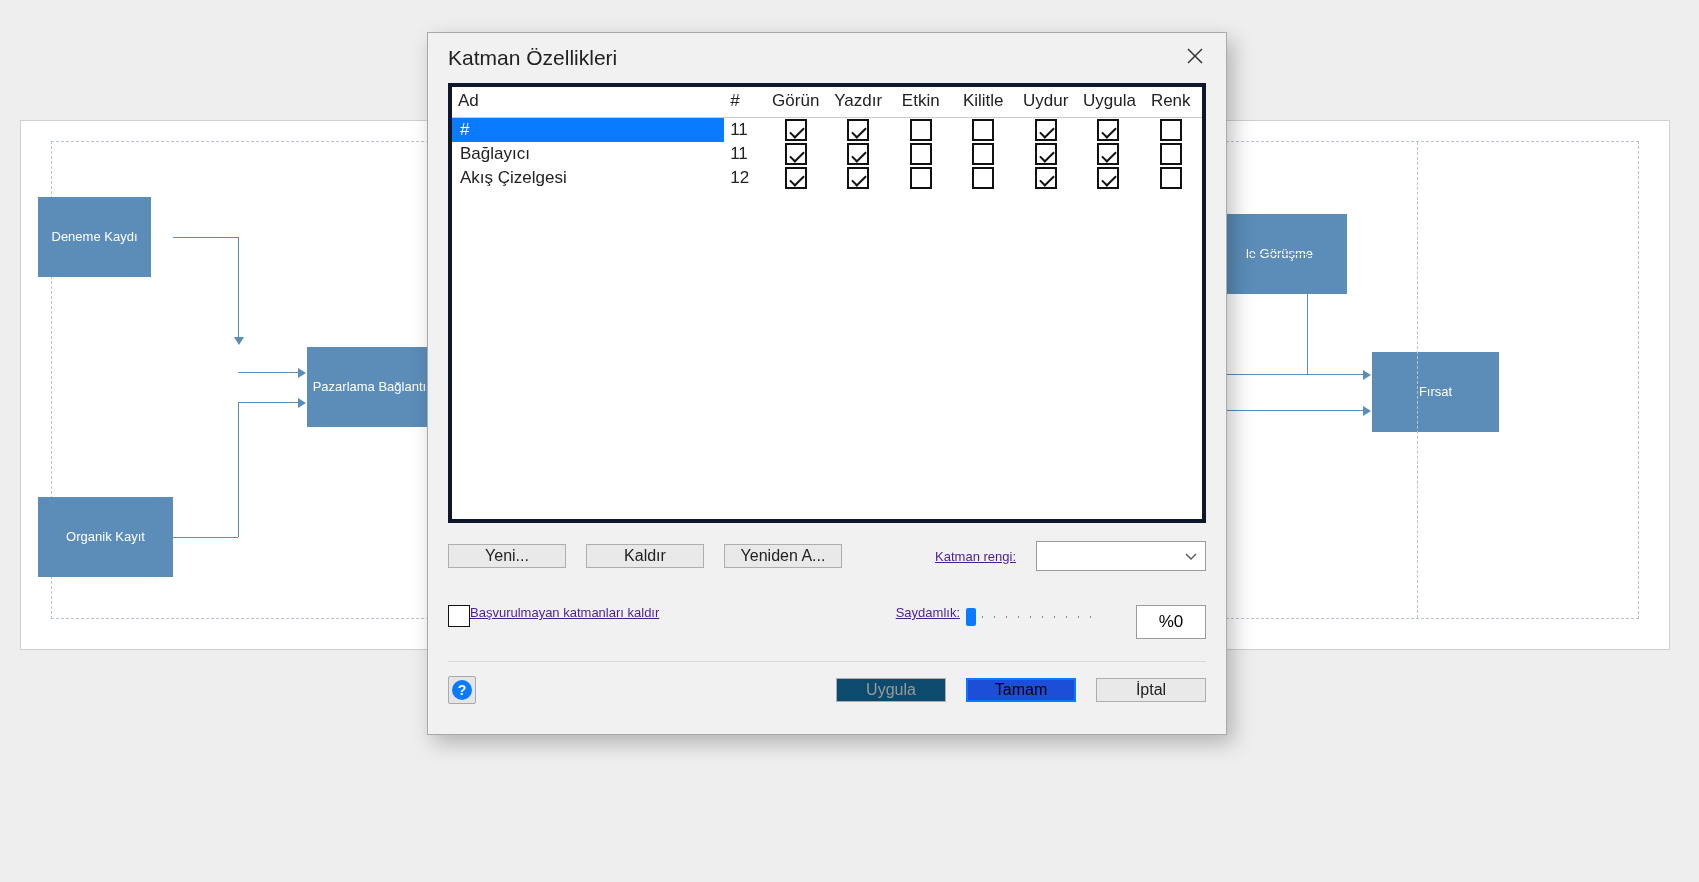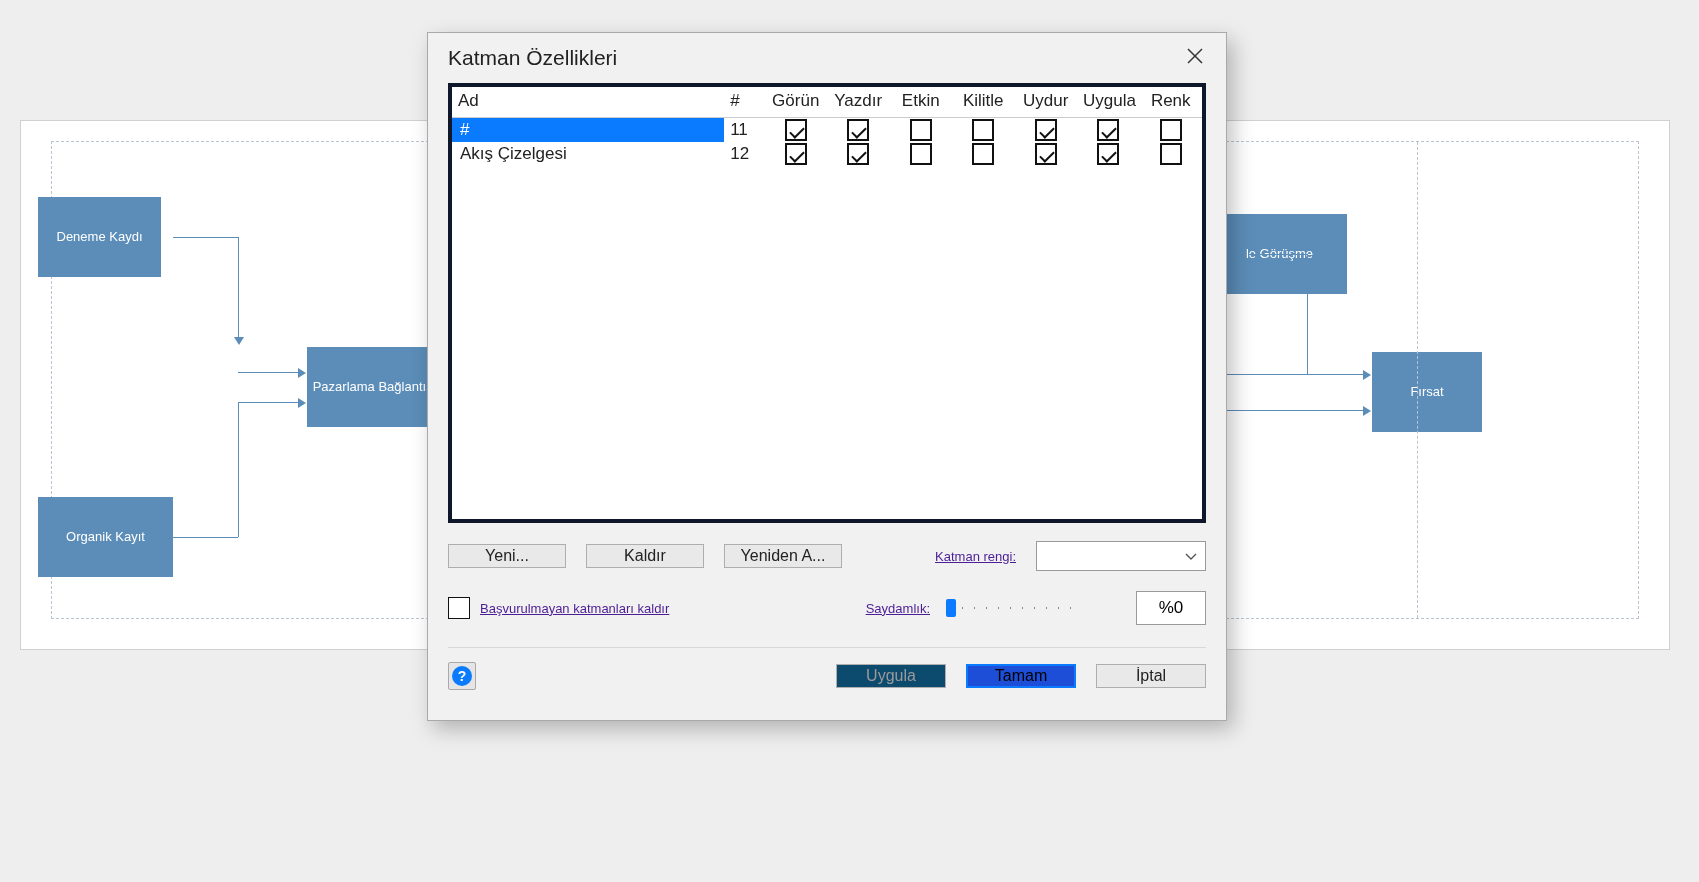--- a/index.html
+++ b/index.html
@@ -207,23 +207,22 @@
     display: flex;
     align-items: center;
     justify-content: flex-end;
     padding: 0 8px;
     cursor: pointer;
   }
   .color-dd svg { stroke: #555; }
 
   .row-mid {
     display: flex;
-    align-items: center;
-    margin-top: 20px;
-    gap: 10px;
+    align-items: flex-start;
+    margin-top: 34px;
   }
   .plain-check {
     width: 22px; height: 22px;
     border: 1.5px solid #111;
     background: #fff;
     display: inline-block;
   }
 
   .slider-wrap {
     position: relative;
@@ -281,21 +280,21 @@
     font-size: 14px;
     display: flex; align-items: center; justify-content: center;
   }
 </style>
 </head>
 <body>
 
 <div class="canvas">
   <div class="canvas-inner">
 
-    <div class="node" style="left:-14px; top:55px; width:123px; height:80px;">
+    <div class="node" style="left:-14px; top:55px; width:113px; height:80px;">
       <span>Deneme Kaydı</span>
     </div>
     <div class="node" style="left:-14px; top:355px; width:135px; height:80px;">
       <span>Organik Kayıt</span>
     </div>
     <div class="node" style="left:255px; top:205px; width:135px; height:80px;">
       <span>Pazarlama Bağlantısı</span>
     </div>
 
     <div class="arrow-h" style="left:121px; top:95px; width:65px;"></div>
@@ -303,21 +302,21 @@
     <div class="arrow-h arrow-head-right" style="left:186px; top:230px; width:62px;"></div>
     <div class="arrow-v" style="left:186px; top:230px; height:0;"></div>
 
     <div class="arrow-h" style="left:121px; top:395px; width:65px;"></div>
     <div class="arrow-v" style="left:186px; top:260px; height:135px;"></div>
     <div class="arrow-h arrow-head-right" style="left:186px; top:260px; width:62px;"></div>
 
     <div class="node" style="left:1160px; top:72px; width:135px; height:80px;">
       <span>le Görüşme</span>
     </div>
-    <div class="node" style="left:1320px; top:210px; width:110px; height:80px;">
+    <div class="node" style="left:1320px; top:210px; width:127px; height:80px;">
       <span>Fırsat</span>
     </div>
     <div class="arrow-h" style="left:1160px; top:232px; width:95px;"></div>
     <div class="arrow-v" style="left:1255px; top:112px; height:120px;"></div>
     <div class="arrow-h arrow-head-right" style="left:1255px; top:232px; width:58px;"></div>
     <div class="arrow-h" style="left:1160px; top:268px; width:95px;"></div>
     <div class="arrow-h arrow-head-right" style="left:1255px; top:268px; width:58px;"></div>
     <div class="arrow-h" style="left:1295px; top:112px; width:-1px;"></div>
     <div class="arrow-h" style="left:1196px; top:112px; width:59px;"></div>
 
@@ -372,20 +371,31 @@
               <td>11</td>
               <td class="center"><span class="chk checked"></span></td>
               <td class="center"><span class="chk checked"></span></td>
               <td class="center"><span class="chk"></span></td>
               <td class="center"><span class="chk"></span></td>
               <td class="center"><span class="chk checked"></span></td>
               <td class="center"><span class="chk checked"></span></td>
               <td class="center"><span class="chk"></span></td>
             </tr>
             <tr>
+              <td class="namecell">Bağlayıcı</td>
+              <td>11</td>
+              <td class="center"><span class="chk checked"></span></td>
+              <td class="center"><span class="chk checked"></span></td>
+              <td class="center"><span class="chk"></span></td>
+              <td class="center"><span class="chk"></span></td>
+              <td class="center"><span class="chk checked"></span></td>
+              <td class="center"><span class="chk checked"></span></td>
+              <td class="center"><span class="chk"></span></td>
+            </tr>
+            <tr>
               <td class="namecell">Akış Çizelgesi</td>
               <td>12</td>
               <td class="center"><span class="chk checked"></span></td>
               <td class="center"><span class="chk checked"></span></td>
               <td class="center"><span class="chk"></span></td>
               <td class="center"><span class="chk"></span></td>
               <td class="center"><span class="chk checked"></span></td>
               <td class="center"><span class="chk checked"></span></td>
               <td class="center"><span class="chk"></span></td>
             </tr>

